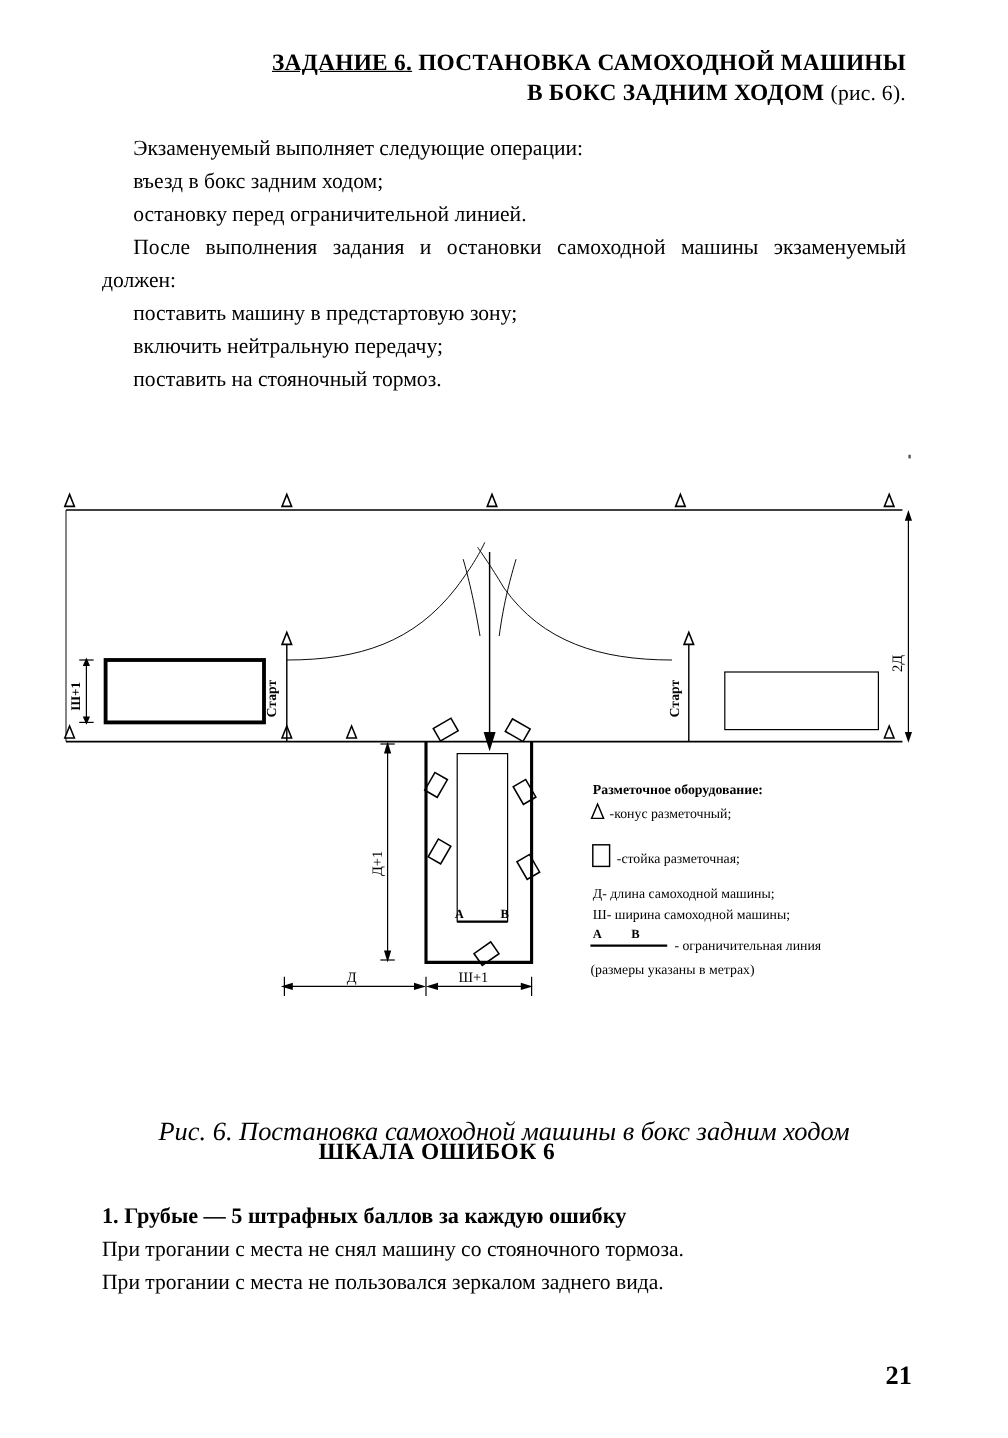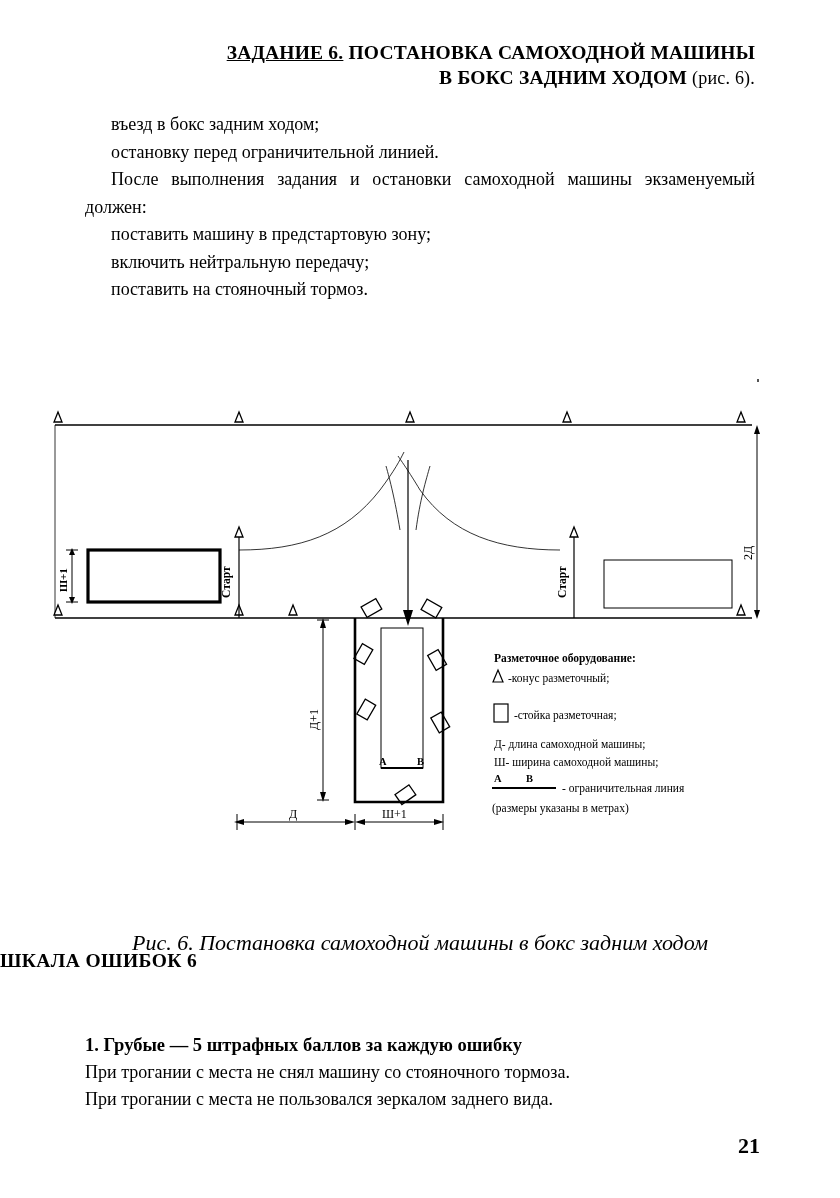--- a/index.html
+++ b/index.html
@@ -74,29 +74,29 @@
     text-align: center;
     font-style: italic;
     font-size: 22px;
   }
   
   .scale-title {
     position: absolute;
     left: 0;
     top: 950px;
     width: 728px;
-    text-align: left;
+    text-align: center;
     font-weight: bold;
     font-size: 19.5px;
     letter-spacing: 0.4px;
   }
   .errors-block {
     position: absolute;
     left: 85px;
-    top: 1032px;
+    top: 1001px;
     width: 670px;
     font-size: 18px;
     line-height: 27px;
   }
   .errors-block .sub-title {
     font-weight: bold;
     font-size: 18.5px;
   }
   .errors-block p {
     margin: 0;
@@ -126,20 +126,21 @@
   <div class="content">
 
     <div class="task-heading">
       <span class="underlined">ЗАДАНИЕ 6.</span>
       <span>ПОСТАНОВКА САМОХОДНОЙ МАШИНЫ</span><br>
       <span>В БОКС ЗАДНИМ ХОДОМ</span>
       <span class="fignote">(рис. 6).</span>
     </div>
 
     <div class="body-text">
+      <p class="indent">Экзаменуемый выполняет следующие операции:</p>
       <p class="indent">въезд в бокс задним ходом;</p>
       <p class="indent">остановку перед ограничительной линией.</p>
       <p class="indent just">После выполнения задания и остановки самоходной машины экзаменуемый должен:</p>
       <p class="indent">поставить машину в предстартовую зону;</p>
       <p class="indent">включить нейтральную передачу;</p>
       <p class="indent">поставить на стояночный тормоз.</p>
     </div>
 
   </div>
 

